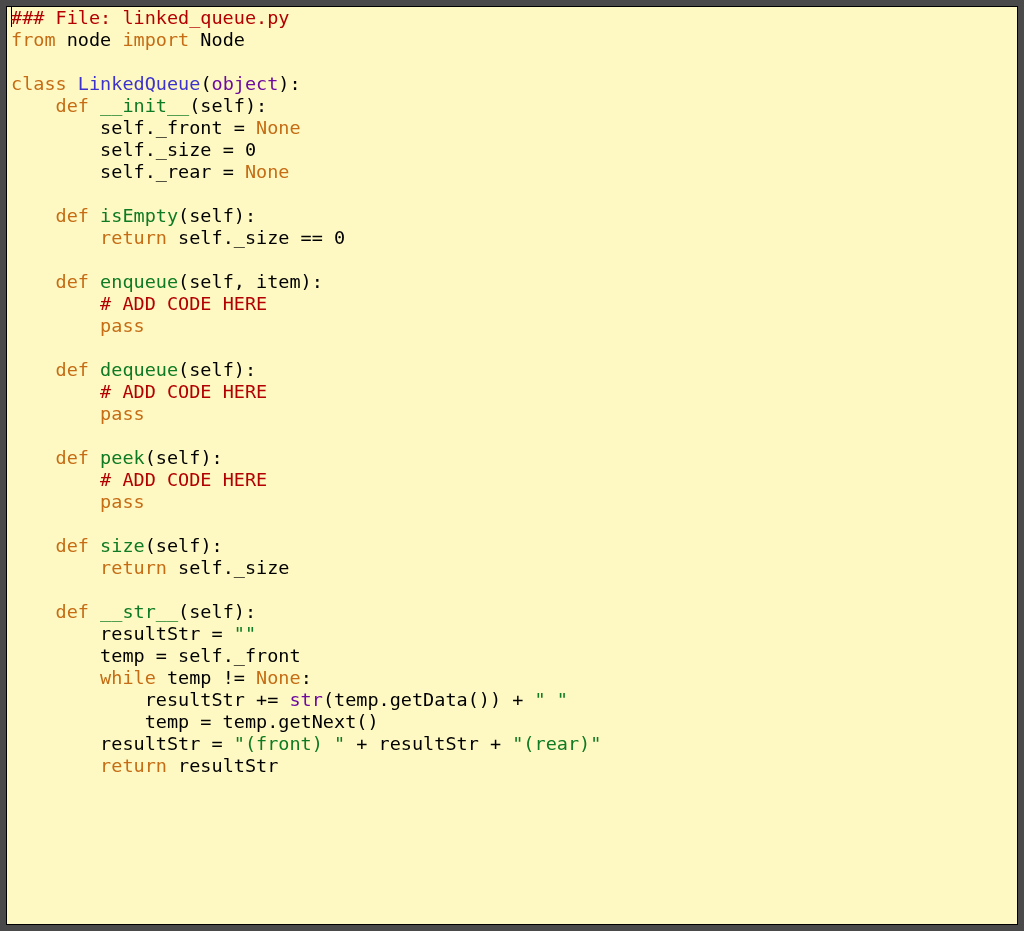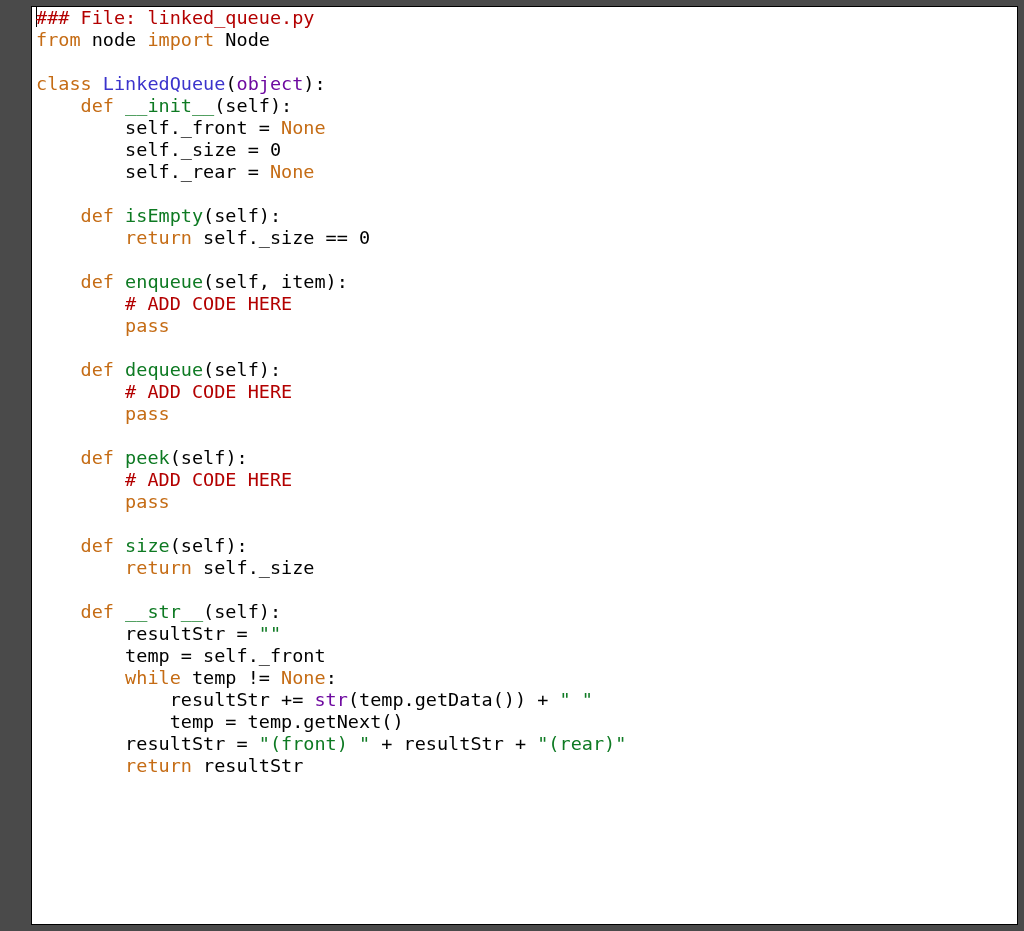--- a/index.html
+++ b/index.html
@@ -9,25 +9,24 @@
     width: 1024px;
     height: 931px;
     overflow: hidden;
   }
   .editor-window {
     position: absolute;
     left: 6px;
     top: 6px;
     right: 6px;
     bottom: 6px;
-    background: #ffffff;
+    background: #fef9c3;
     border: 1px solid #000;
     box-sizing: border-box;
     overflow: hidden;
-    margin-left: 25px;
   }
   pre.code {
     margin: 0;
     padding: 0 4px 4px 4px;
     font-family: "Menlo", "Consolas", "DejaVu Sans Mono", monospace;
     font-size: 18.5px;
     line-height: 22px;
     white-space: pre;
     color: #000;
     letter-spacing: 0px;

